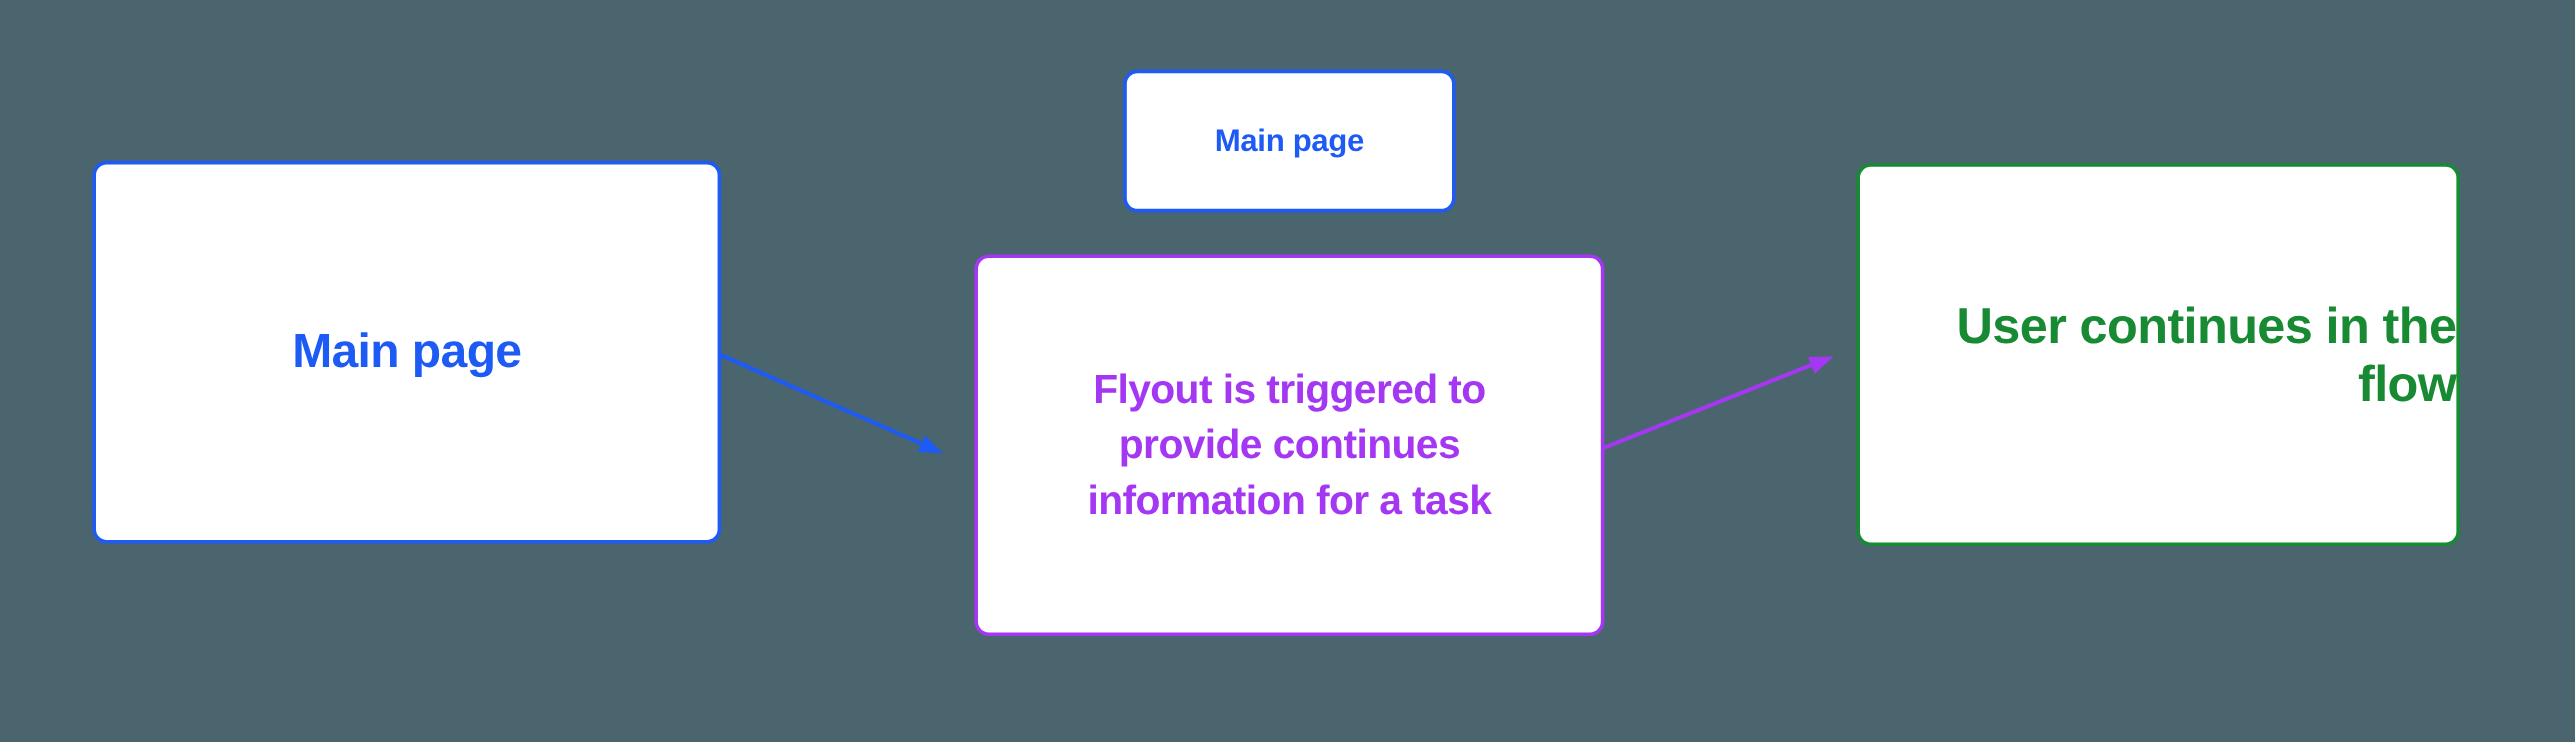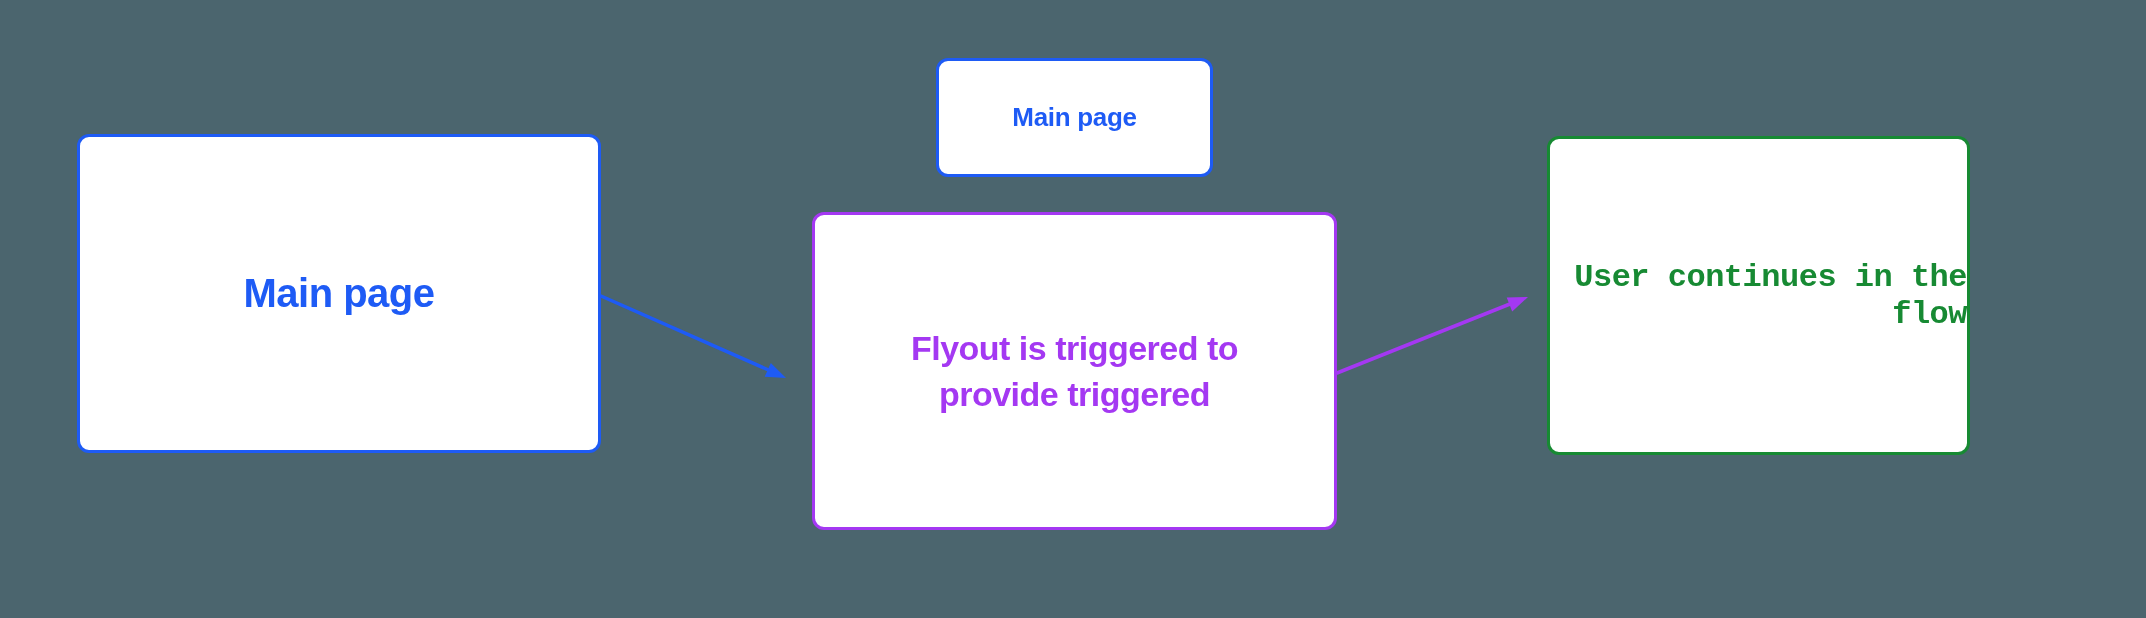--- a/index.html
+++ b/index.html
@@ -27,21 +27,21 @@
     flex-direction: column;
     align-items: center;
     justify-content: center;
     text-align: right;
     font-weight: 700;
     letter-spacing: -0.5px;
   }
   .node-main      { left: 77px;   top: 134px; width: 524px; height: 319px; font-size: 40px; }
   .node-main-small{ left: 936px;  top: 58px;  width: 277px; height: 119px; font-size: 26px; letter-spacing: -0.3px; }
   .node-flyout    { left: 812px;  top: 212px; width: 525px; height: 318px; font-size: 34px; line-height: 46px; }
-  .node-continue  { left: 1547px; top: 136px; width: 423px; height: 319px; font-size: 32px; font-family: Liberation Mono, monospace; }
+  .node-continue  { left: 1547px; top: 136px; width: 503px; height: 319px; font-size: 42px; }
   .node .line { display: block; }
 </style>
 </head>
 <body>
 
 <div class="canvas" style="background-color: rgb(75, 101, 110);">
 
   <svg class="edges" viewBox="0 0 2146 618" xmlns="http://www.w3.org/2000/svg">
     <g>
       <line x1="601" y1="296" x2="773" y2="372" stroke-width="3.5" stroke-linecap="round" stroke="#1E5BF5"></line>
@@ -56,20 +56,21 @@
   <div class="node node-main" style="border-color: rgb(30, 91, 245); color: rgb(30, 91, 245); background-color: rgb(255, 255, 255);">
     <span class="label">Main page</span>
   </div>
 
   <div class="node node-main-small" style="border-color: rgb(30, 91, 245); color: rgb(30, 91, 245); background-color: rgb(255, 255, 255);">
     <span class="label">Main page</span>
   </div>
 
   <div class="node node-flyout" style="border-color: rgb(164, 56, 242); color: rgb(164, 56, 242); background-color: rgb(255, 255, 255);">
     <span class="line">Flyout is triggered to</span>
-    <span class="line">provide triggered</span>
+    <span class="line">provide continues</span>
+    <span class="line">information for a task</span>
   </div>
 
   <div class="node node-continue" style="border-color: rgb(23, 138, 51); color: rgb(23, 138, 51); background-color: rgb(255, 255, 255);">
     <span class="label">User continues in the flow</span>
   </div>
 
 </div>
 
 </body></html>

